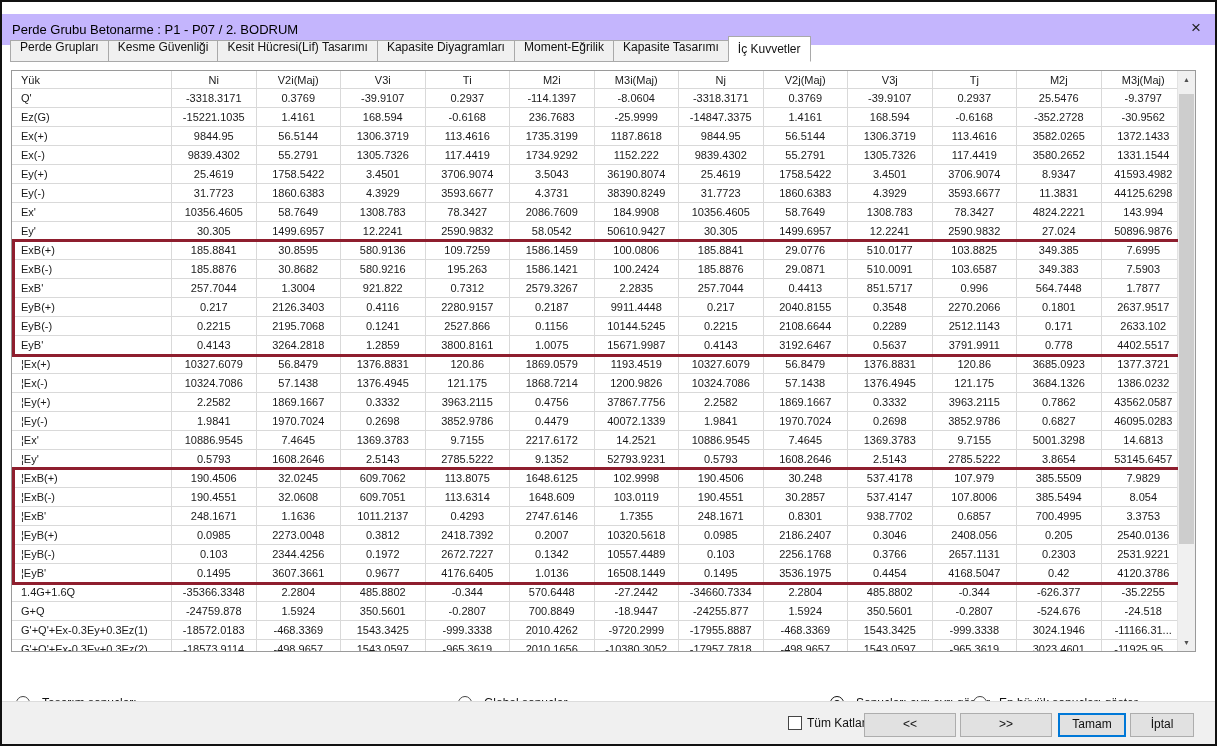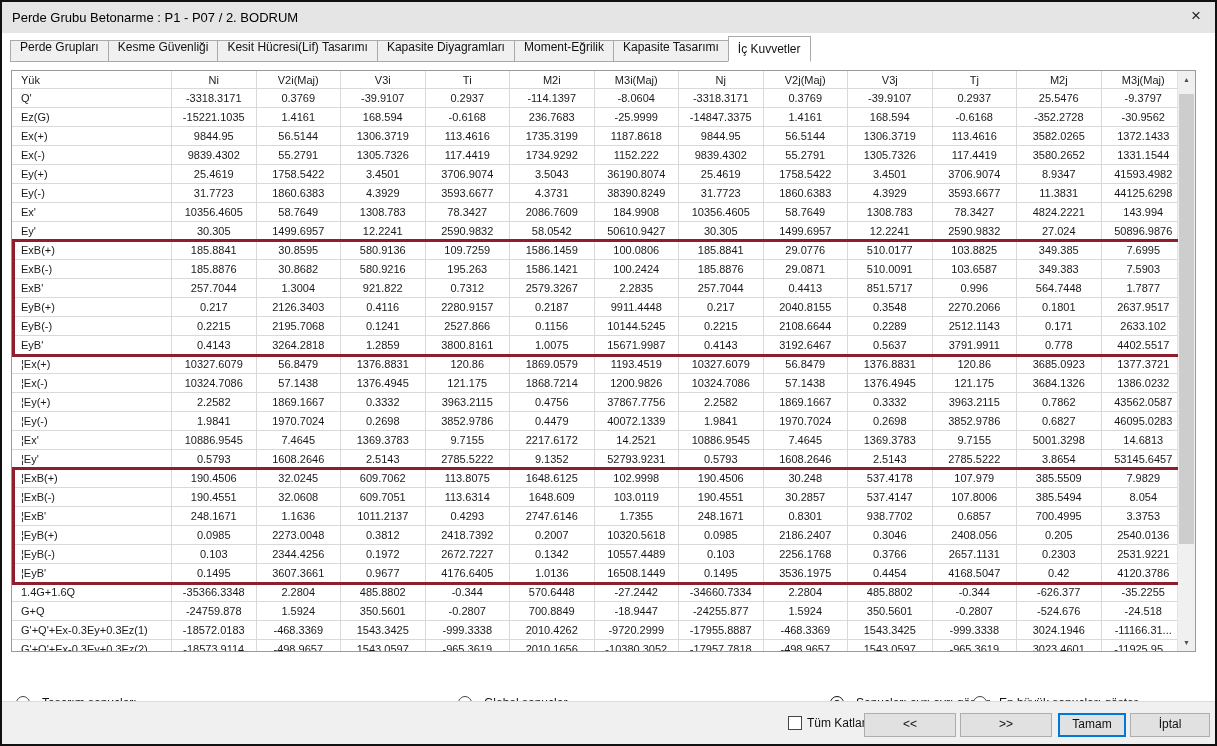--- a/index.html
+++ b/index.html
@@ -1,19 +1,19 @@
 <!DOCTYPE html>
 <html><head>
 <meta charset="utf-8">
 <style>
   html,body{margin:0;padding:0;background:#fff;}
   .dialog{position:relative;width:1217px;height:746px;box-sizing:border-box;border:2px solid #111;
           background:#fff;font-family:"Liberation Sans",sans-serif;color:#111;overflow:hidden;}
   
-  .titlebar{position:absolute;top:0;left:0;right:0;height:31px;background:#e5e5e5;}
+  .titlebar{position:absolute;top:12px;left:0;right:0;height:31px;background:#c4b5fd;}
   .title{position:absolute;left:10px;top:8px;font-size:13px;color:#000;}
   .close{position:absolute;right:14px;top:5px;font-size:17px;color:#222;line-height:17px;}
   
   .tabbar{position:absolute;top:32px;left:0;right:0;height:28px;display:flex;align-items:flex-end;padding-left:8px;}
   .tab{background:#f0f0f0;border:1px solid #a9a9a9;margin-right:-1px;font-size:12px;
        padding:0 9px;height:22px;box-sizing:border-box;line-height:13px;white-space:nowrap;}
   .tab.active{background:#fff;height:26px;padding-top:6px;position:relative;z-index:2;border-bottom:1px solid #fff;}
   
   .table-frame{position:absolute;left:9px;top:68px;width:1185px;height:582px;border:1px solid #9a9a9a;background:#fff;box-sizing:border-box;}
   .table-scroll{position:absolute;left:0;top:0;right:17px;bottom:0;overflow:hidden;}
@@ -41,21 +41,21 @@
   .radio-circle.selected::after{content:"";position:absolute;left:3px;top:3px;width:6px;height:6px;border-radius:50%;background:#111;}
   
   .bottombar{position:absolute;left:0;right:0;bottom:0;height:42px;background:#f0f0f0;border-top:1px solid #dcdcdc;}
   .checkbox{position:absolute;left:786px;top:14px;width:12px;height:12px;border:1px solid #454545;background:#fff;}
   .checkbox-label{position:absolute;left:805px;top:14px;font-size:12px;}
   .btn{position:absolute;top:11px;height:24px;box-sizing:border-box;background:#e1e1e1;border:1px solid #adadad;
        font-size:12px;text-align:center;line-height:21px;}
   .btn-prev{left:862px;width:92px;}
   .btn-next{left:958px;width:92px;}
   .btn-ok{left:1056px;width:68px;border:2px solid #0078d7;line-height:19px;}
-  .btn-cancel{left:1128px;width:80px;}
+  .btn-cancel{left:1128px;width:64px;}
 </style>
 </head>
 <body>
 
 <div class="dialog">
 
   <div class="titlebar">
     <div class="title">Perde Grubu Betonarme :  P1 - P07 / 2. BODRUM</div>
     <div class="close">×</div>
   </div>

